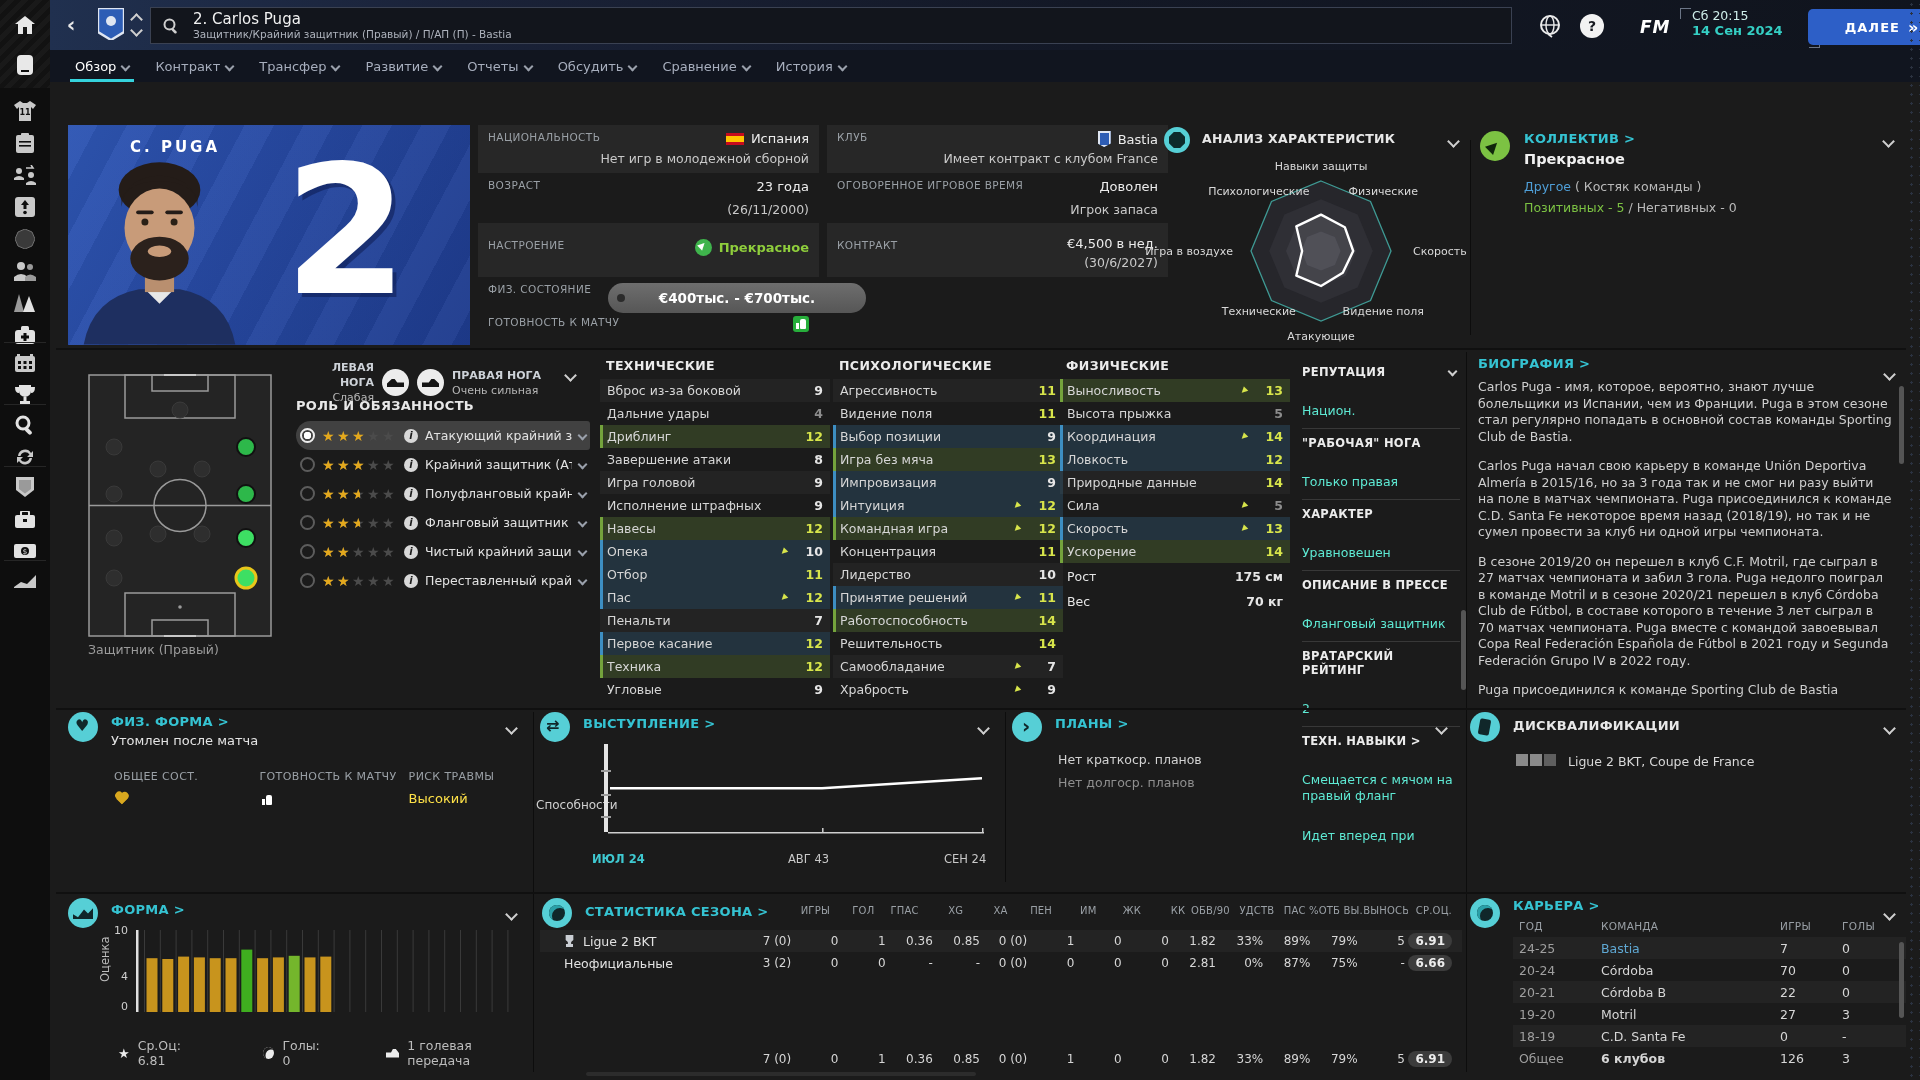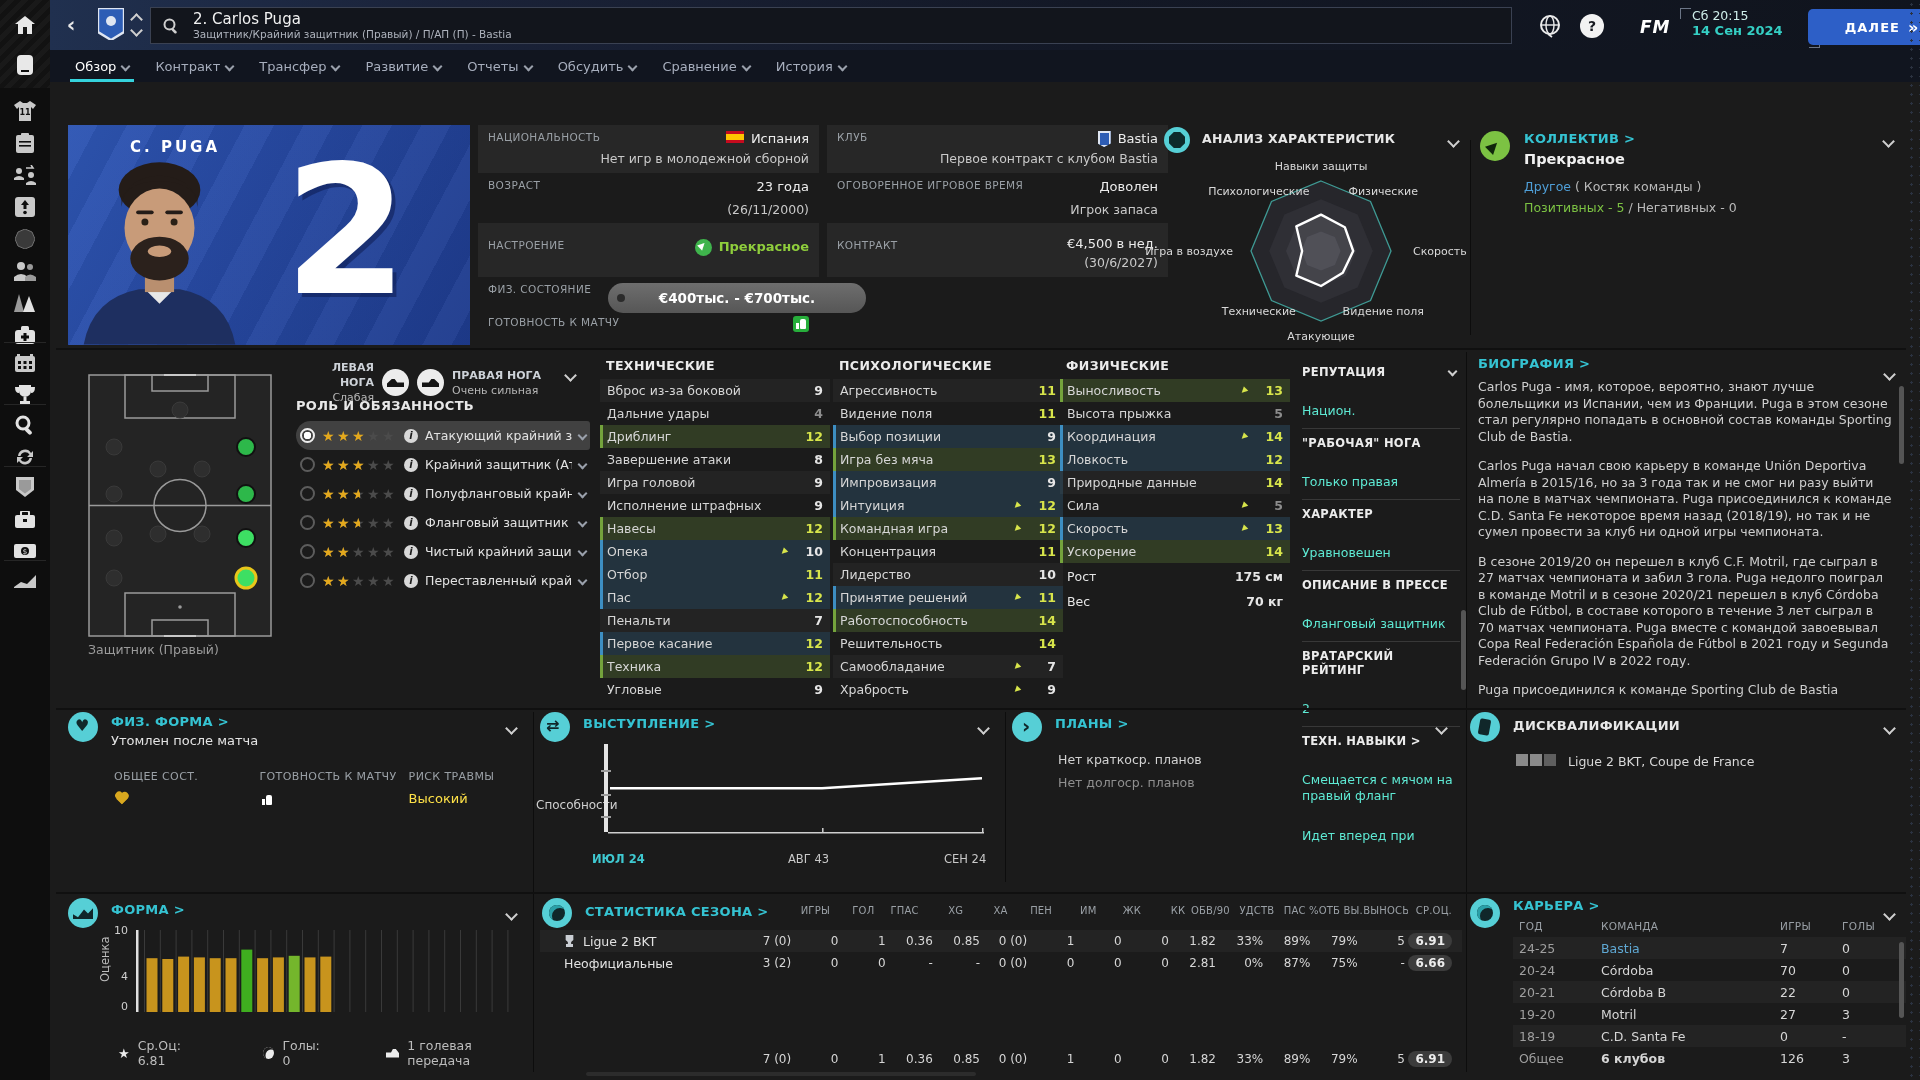--- a/index.html
+++ b/index.html
@@ -59,21 +59,21 @@
   #pc-name{position:absolute;left:62px;top:13px;color:#fff;font-weight:bold;font-size:15px;letter-spacing:3px}
   #pc-num{position:absolute;left:216px;top:2px;font-size:178px;font-weight:900;color:#fff;line-height:210px;
        text-shadow:4px 4px 0 rgba(12,28,80,.55)}
   #pc-photo{position:absolute;left:4px;bottom:0}
   
   #info-grid{position:absolute;left:478px;top:125px;width:690px;height:220px;display:flex;gap:8px}
   .info-col{width:341px;display:flex;flex-direction:column}
   .irow{position:relative;padding:6px 10px;box-sizing:border-box}
   .irow.bg{background:#272727}
   .ilabel{font-size:10.5px;color:#9aa0a6;letter-spacing:.4px}
-  .ival{position:absolute;right:10px;top:6px;font-size:13px;color:#ececec;display:flex;align-items:flex-start;gap:7px}
+  .ival{position:absolute;right:10px;top:6px;font-size:13px;color:#ececec;display:flex;align-items:center;gap:7px}
   .isub{position:absolute;right:10px;font-size:12.5px;color:#c9c9c9}
   .flag-es{width:18px;height:12px;background:linear-gradient(180deg,#c60b1e 0 25%,#ffc400 25% 75%,#c60b1e 75%);flex:none}
   .crest-bastia-sm{width:13px;height:16px;background:#2d5db5;box-shadow:inset 0 0 0 2px #dfe6f2;
        clip-path:polygon(50% 100%,100% 78%,100% 0,0 0,0 78%);flex:none}
   .mood-ic{width:17px;height:17px;border-radius:50%;background:#3fb44c;position:relative;flex:none}
   .mood-ic::after{content:'▲';position:absolute;left:4px;top:1px;font-size:9px;color:#fff;transform:rotate(45deg)}
   .green-txt{color:#8fce3c;font-weight:bold}
   .heart{width:15px;height:13px;position:relative;flex:none}
   .heart::before,.heart::after{content:'';position:absolute;top:0;left:7.5px;width:7.5px;height:12px;background:#d9a81f;
        border-radius:7px 7px 0 0;transform:rotate(-45deg);transform-origin:0 100%}
@@ -494,21 +494,21 @@
         </div>
     </div>
   </div>
   <div class="info-col">
     <div class="irow bg" style="height:48px">
       <div class="ilabel">КЛУБ</div>
       <div class="ival">
           <span class="crest-bastia-sm"></span>
           <span>Bastia</span>
         </div>
-      <div class="isub" style="top:26px">Первое контракт с клубом Bastia</div>
+      <div class="isub" style="top:26px">Имеет контракт с клубом France</div>
     </div>
     <div class="irow" style="height:50px">
       <div class="ilabel">ОГОВОРЕННОЕ ИГРОВОЕ ВРЕМЯ</div>
       <div class="ival">Доволен</div>
       <div class="isub" style="top:29px">Игрок запаса</div>
     </div>
     <div class="irow bg" style="height:54px">
       <div class="ilabel" style="margin-top:10px">КОНТРАКТ</div>
       <div class="ival" style="top:13px">€4,500 в нед.</div>
       <div class="isub" style="top:32px">(30/6/2027)</div>

